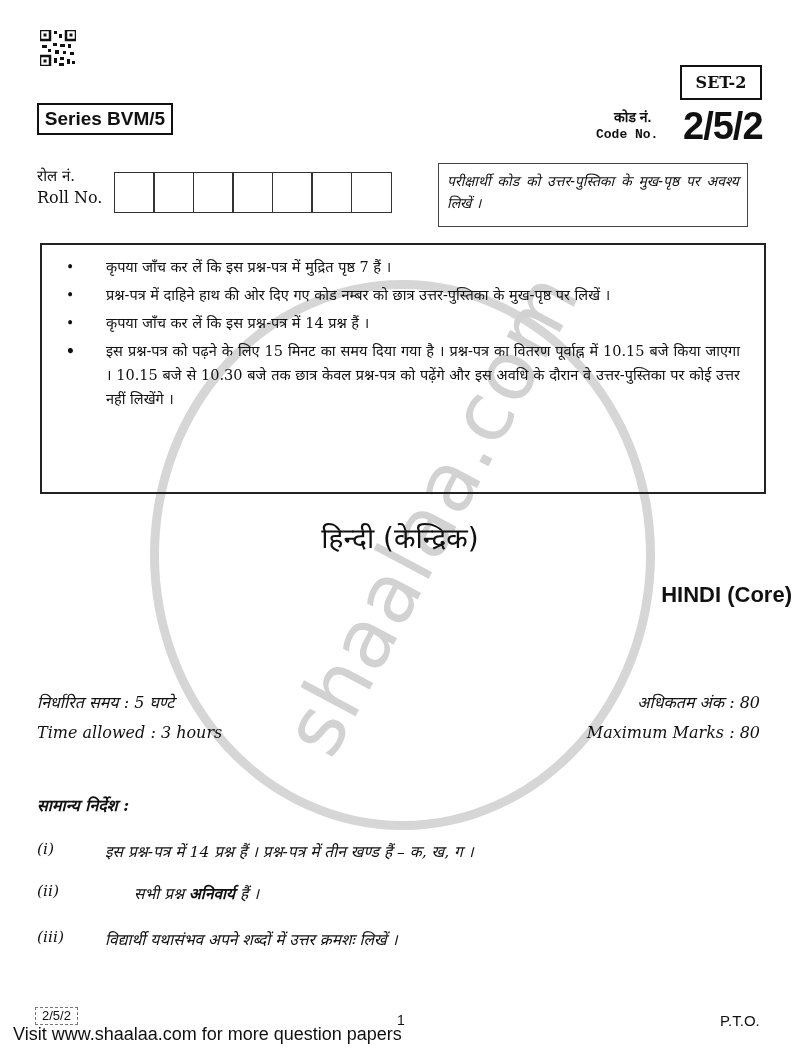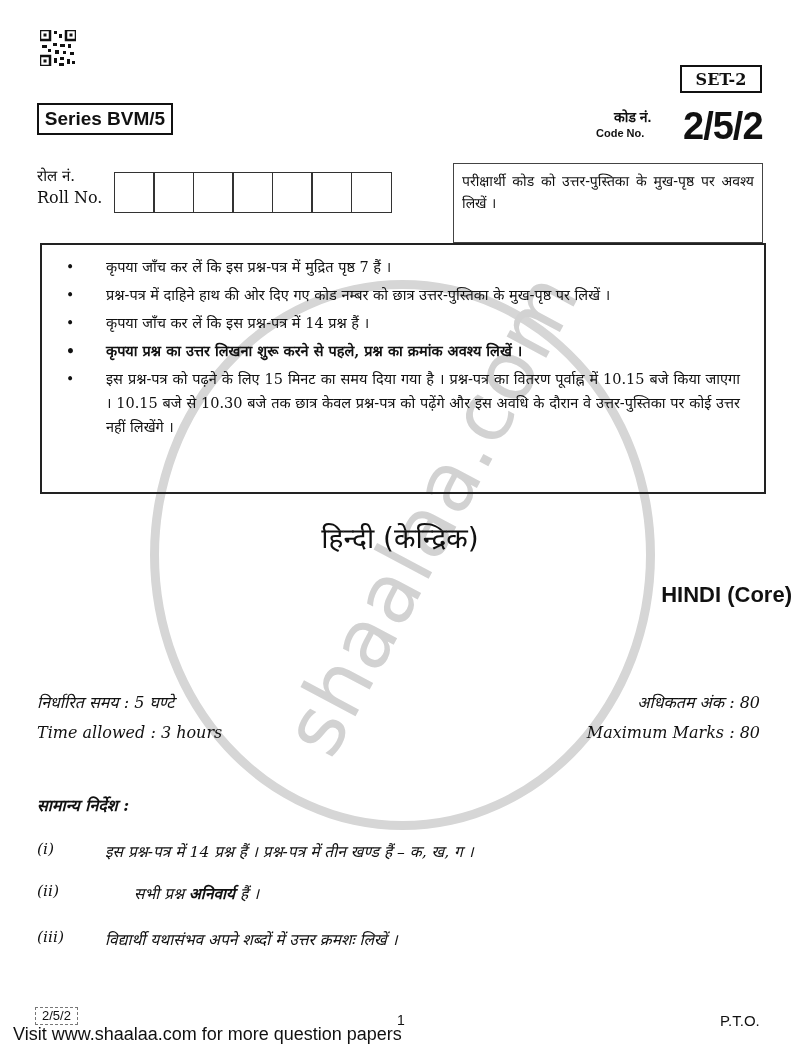--- a/index.html
+++ b/index.html
@@ -19,48 +19,48 @@
       font-family: "DejaVu Sans", sans-serif; font-size: 82px; color: #d2d2d2;
       transform: rotate(-62deg); transform-origin: center; z-index: 0; letter-spacing: 1px;
       white-space: nowrap;
     }
     .content { position: relative; z-index: 1; }
 
     
     .qr { left: 40px; top: 30px; width: 36px; height: 36px; }
 
     .set-box {
-      left: 680px; top: 65px; width: 82px; height: 28px; border: 2px solid #111; box-sizing: border-box;
+      left: 680px; top: 65px; width: 82px; height: 35px; border: 2px solid #111; box-sizing: border-box;
       font-family: "DejaVu Serif", serif; font-weight: bold; font-size: 16px;
       display: flex; align-items: center; justify-content: center;
     }
     .series-box {
       left: 37px; top: 103px; width: 136px; height: 32px; border: 2px solid #111; box-sizing: border-box;
       font-family: "Liberation Sans", sans-serif; font-weight: bold; font-size: 19px;
       display: flex; align-items: center; justify-content: center;
     }
     .code-hi {
       left: 614px; top: 107px; font-family: "Liberation Sans", sans-serif; font-weight: bold; font-size: 14px;
     }
     .code-en {
-      left: 596px; top: 127px; font-family: Liberation Sans, sans-serif; font-weight: bold; font-size: 11px;
+      left: 596px; top: 127px; font-family: Liberation Mono, monospace; font-weight: bold; font-size: 13px;
     }
     .code-num {
       left: 683px; top: 105px; font-family: "Liberation Sans", sans-serif; font-weight: bold; font-size: 38px;
       letter-spacing: -1px;
     }
 
     .roll-hi { left: 37px; top: 165px; font-size: 15px; }
     .roll-en { left: 37px; top: 188px; font-size: 16px; font-family: "DejaVu Serif", serif; }
     .roll-boxes { left: 115px; top: 172px; display: flex; }
     .roll-box { width: 41px; height: 41px; border: 1.5px solid #333; box-sizing: border-box; margin-left: -1.5px; }
 
     .candidate-box {
-      left: 453px; top: 163px; width: 310px; height: 80px; border: 1.5px solid #444; box-sizing: border-box;
-      padding: 6px 8px; font-size: 14px; line-height: 22px; text-align: justify;
+      left: 438px; top: 163px; width: 310px; height: 64px; border: 1.5px solid #444; box-sizing: border-box;
+      padding: 6px 8px; font-size: 14px; line-height: 22px; text-align: justify; font-style: italic;
     }
 
     .instr-box {
       left: 40px; top: 243px; width: 726px; height: 251px; border: 2px solid #222; box-sizing: border-box;
       padding: 10px 24px 0 24px;
     }
     .instr-list { list-style: none; margin: 0; padding: 0; }
     .instr-item {
       position: relative; padding-left: 40px; font-size: 14.5px; line-height: 24px; margin-bottom: 4px;
       text-align: justify;
@@ -161,21 +161,20 @@
       <li class="instr-item">
         <span class="bullet">•</span>
         <span>प्रश्न-पत्र में दाहिने हाथ की ओर दिए गए कोड नम्बर को छात्र उत्तर-पुस्तिका के मुख-पृष्ठ पर लिखें ।</span>
       </li>
       <li class="instr-item">
         <span class="bullet">•</span>
         <span>कृपया जाँच कर लें कि इस प्रश्न-पत्र में 14 प्रश्न हैं ।</span>
       </li>
       <li class="instr-item bold">
         <span class="bullet">•</span>
-        <span>कृपया प्रश्न का उत्तर लिखना शुरू करने से पहले, प्रश्न का क्रमांक अवश्य लिखें ।</span>
       </li>
       <li class="instr-item">
         <span class="bullet">•</span>
         <span>इस प्रश्न-पत्र को पढ़ने के लिए 15 मिनट का समय दिया गया है । प्रश्न-पत्र का वितरण पूर्वाह्न में 10.15 बजे किया जाएगा । 10.15 बजे से 10.30 बजे तक छात्र केवल प्रश्न-पत्र को पढ़ेंगे और इस अवधि के दौरान वे उत्तर-पुस्तिका पर कोई उत्तर नहीं लिखेंगे ।</span>
       </li>
     </ul>
   </div>
 
   <div class="abs title-hi">हिन्दी (केन्द्रिक)</div>
   <div class="abs title-en">HINDI (Core)</div>

